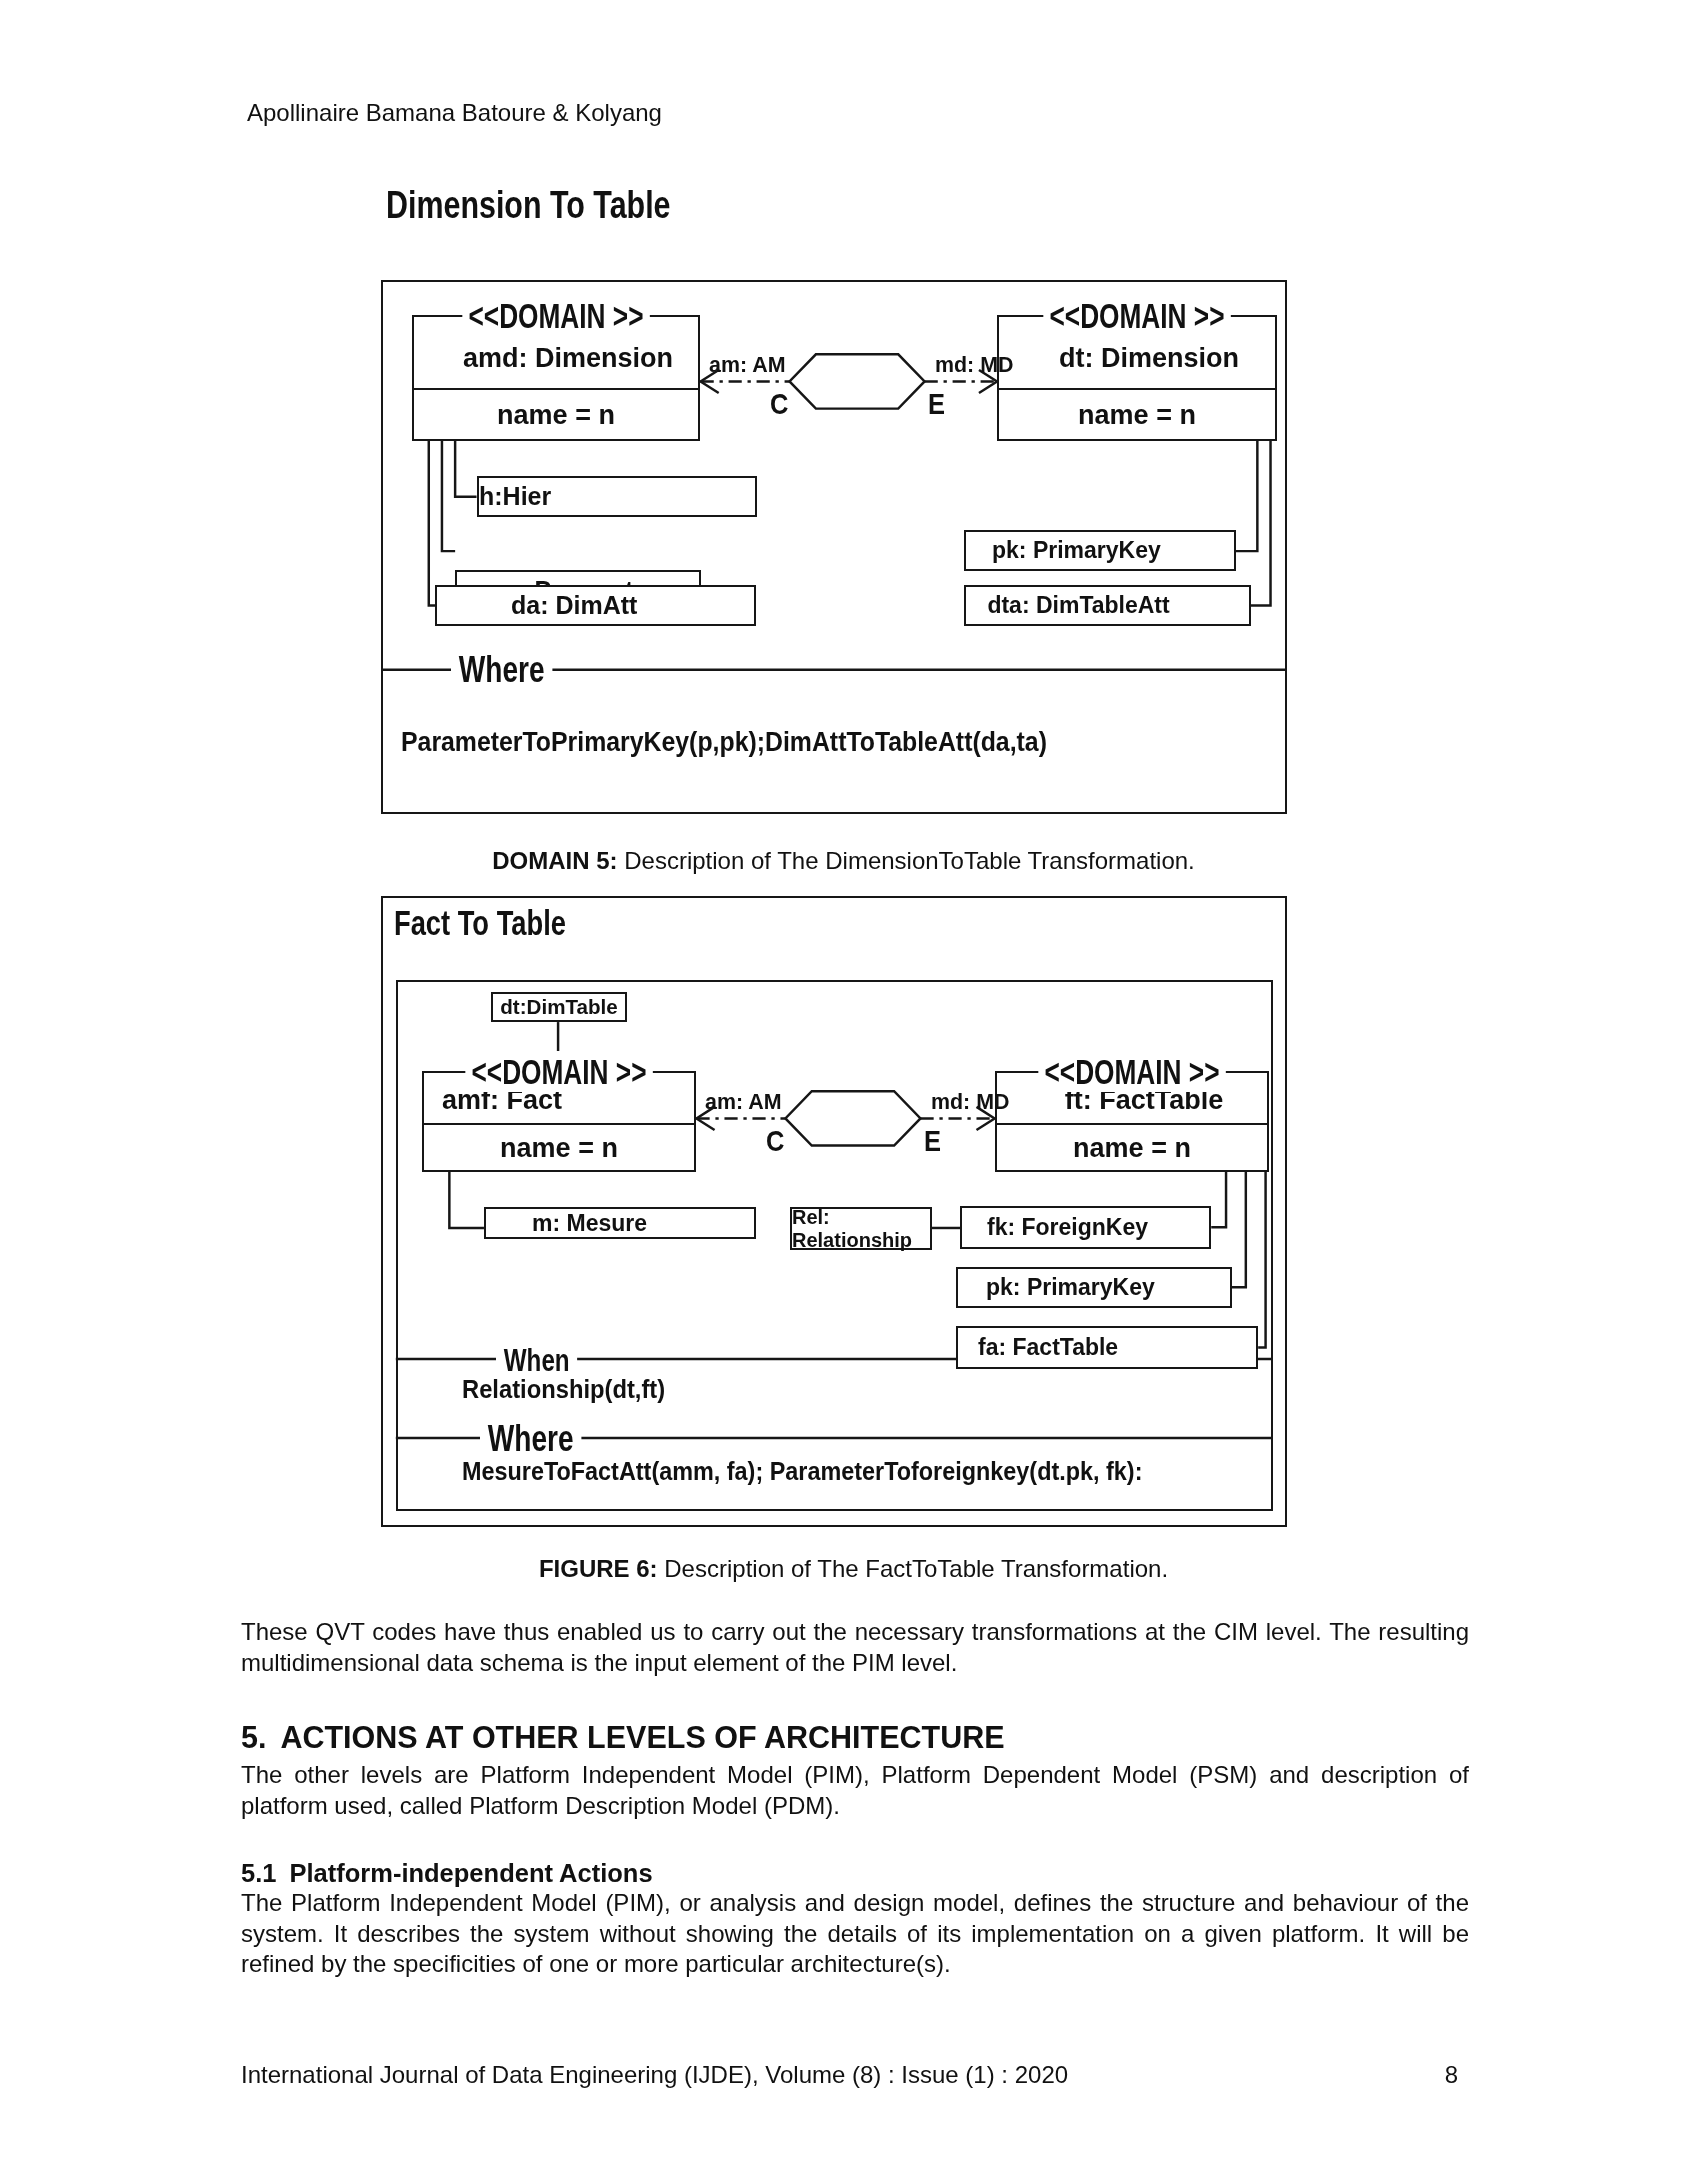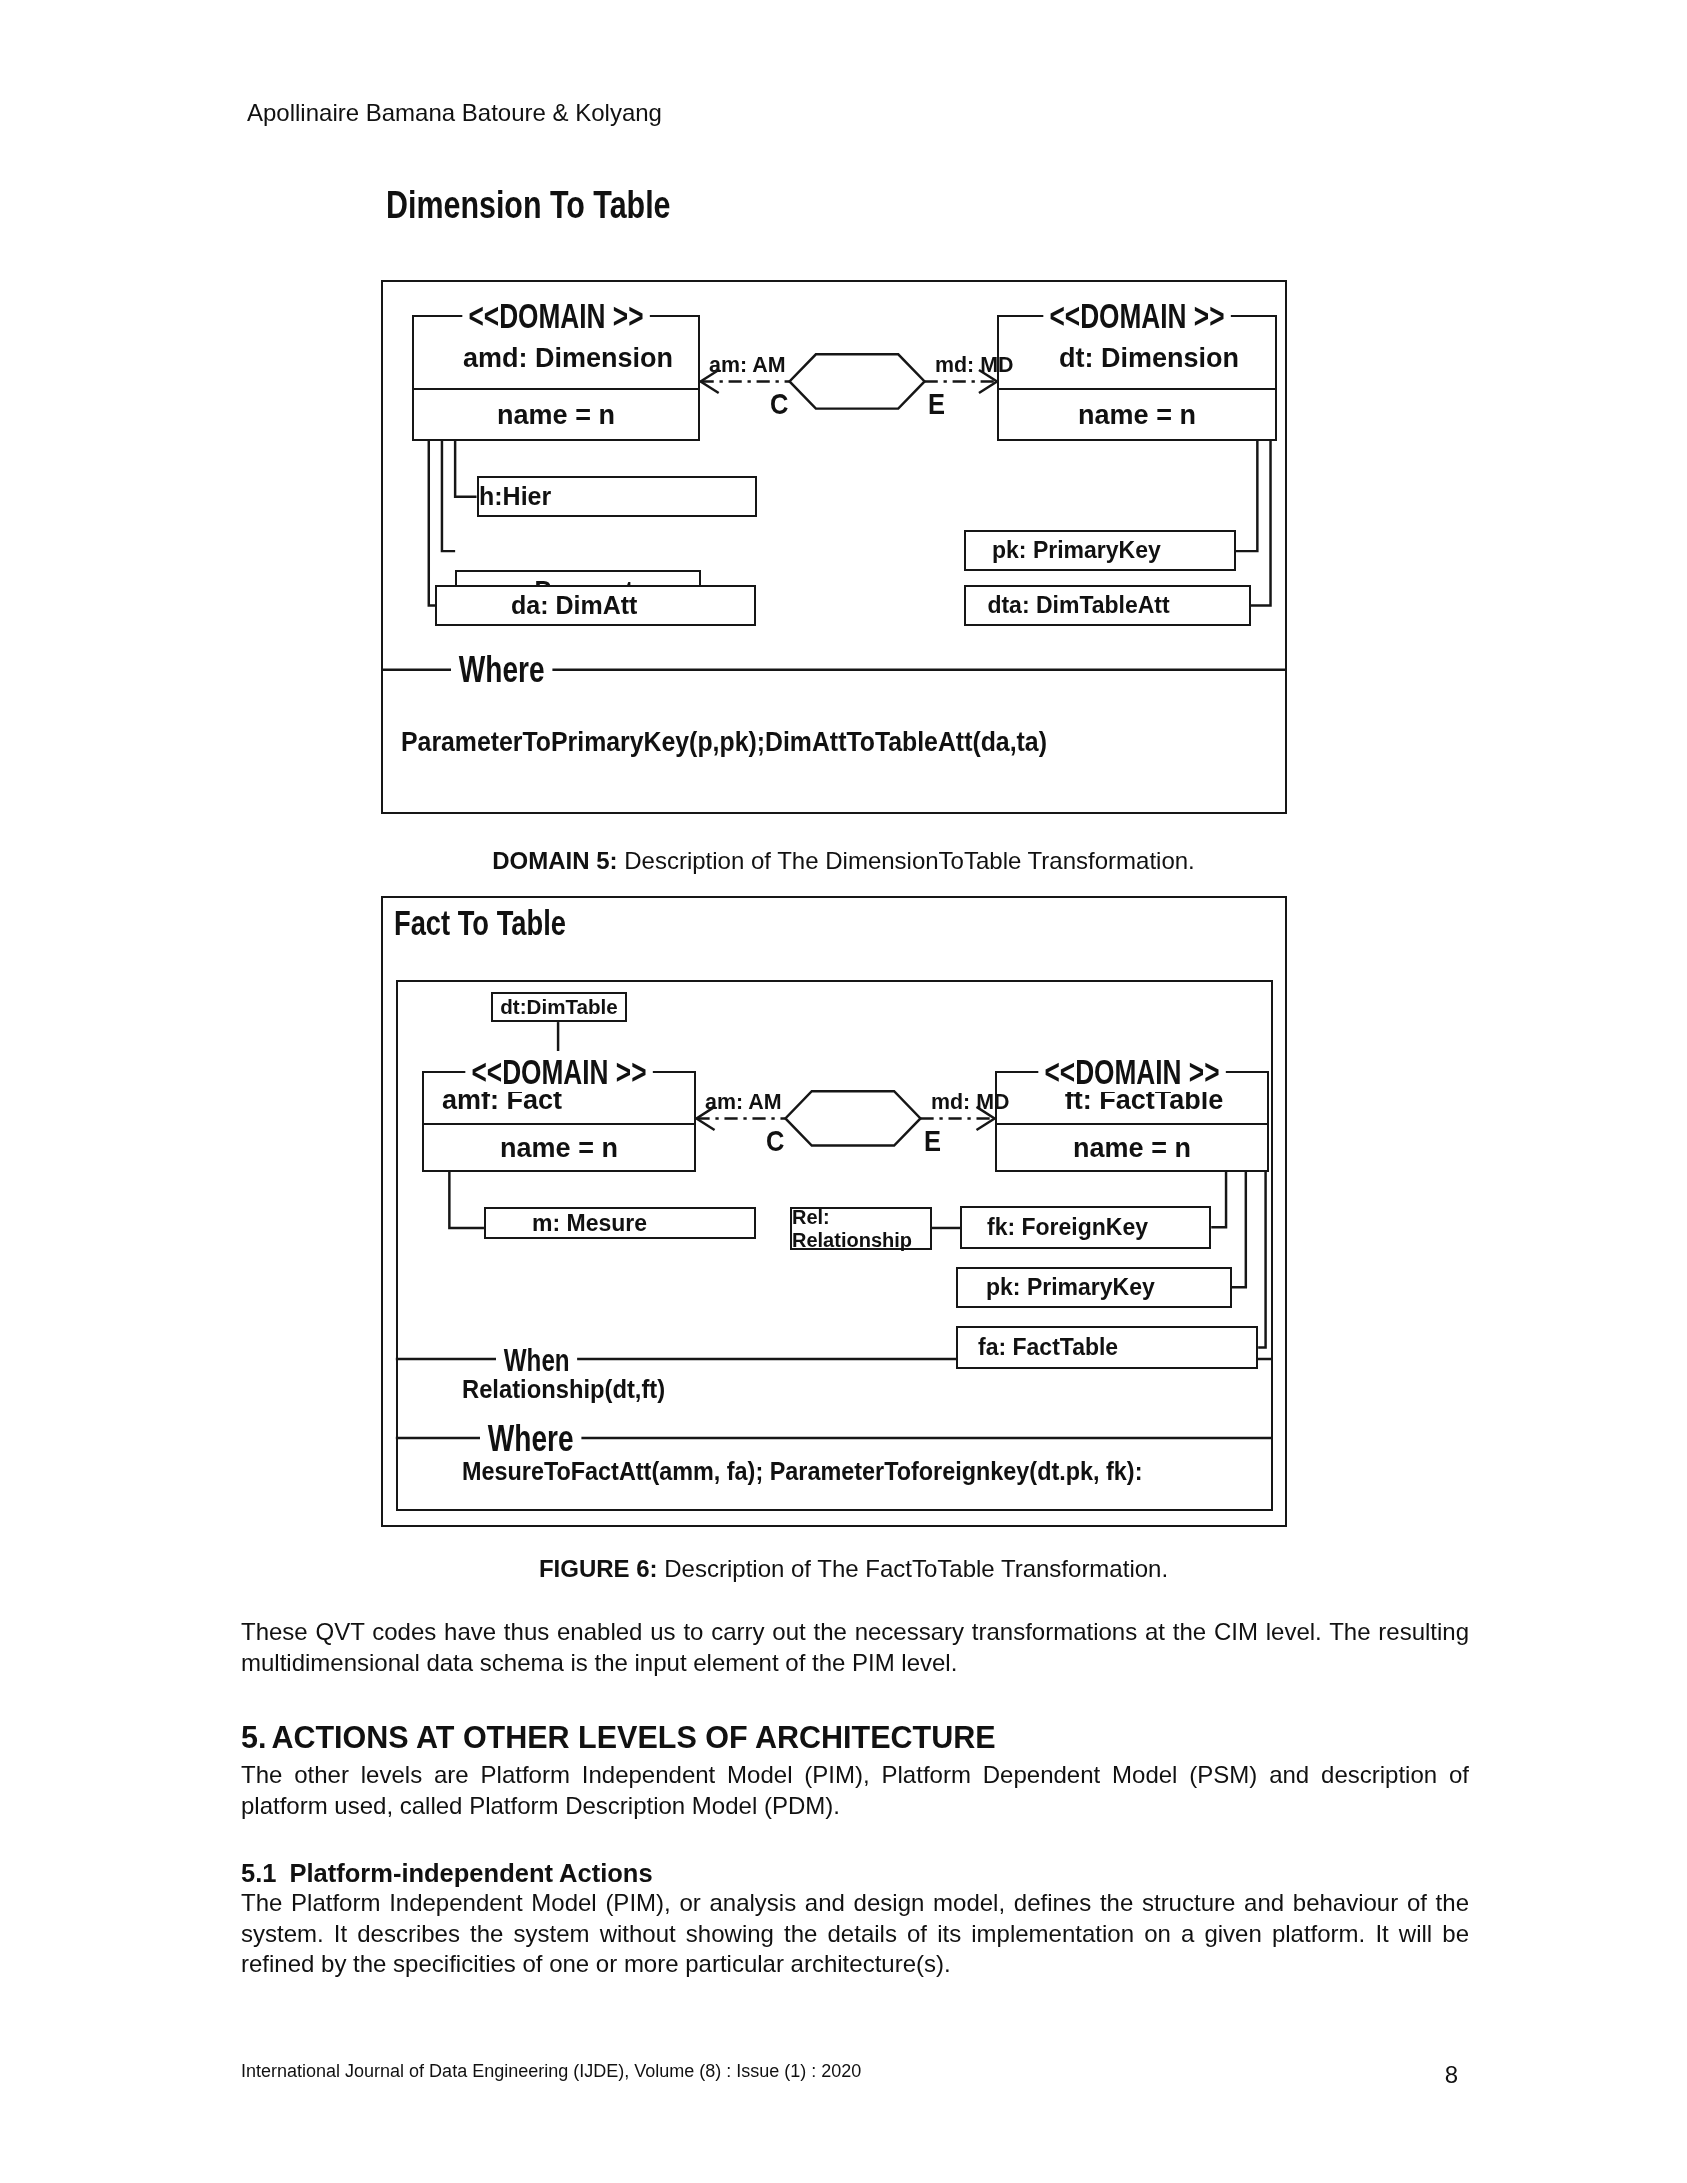--- a/index.html
+++ b/index.html
@@ -157,32 +157,32 @@
     <div class="clause" style="left:81px;top:560px;font-size:26px;transform:scaleX(0.9);">MesureToFactAtt(amm, fa); ParameterToforeignkey(dt.pk, fk):</div>
   </div>
 
   <div class="caption" style="top:1555px;margin-left:10px;">
     <span class="bold">FIGURE 6:</span><span> Description of The </span><span class="ital">FactToTable</span><span> Transformation.</span>
   </div>
 
   <div class="abs body-text" style="left:241px;top:1617px;width:1228px;">These QVT codes have thus enabled us to carry out the necessary transformations at the CIM level. The resulting multidimensional data schema is the input element of the PIM level.</div>
 
   <div class="abs" style="left:241px;top:1720px;font-size:30.5px;font-weight:bold;">
-    <span>5.</span><span style="margin-left:5px;">ACTIONS AT OTHER LEVELS OF ARCHITECTURE</span>
+    <span>5.</span><span style="margin-left:14px;">ACTIONS AT OTHER LEVELS OF ARCHITECTURE</span>
   </div>
 
   <div class="abs body-text" style="left:241px;top:1760px;width:1228px;">
     <span>The other levels are </span><span class="ital">Platform Independent Model</span><span> (PIM), </span><span class="ital">Platform Dependent Model</span><span> (PSM) and description of platform used, called </span><span class="ital">Platform Description Model</span><span> (PDM).</span>
   </div>
 
   <div class="abs" style="left:241px;top:1859px;font-size:25.5px;font-weight:bold;">
     <span>5.1</span><span style="margin-left:13px;">Platform-independent Actions</span>
   </div>
 
   <div class="abs body-text" style="left:241px;top:1888px;width:1228px;">
     <span>The </span><span class="ital">Platform Independent Model</span><span> (PIM), or analysis and design model, defines the structure and behaviour of the system. It describes the system without showing the details of its implementation on a given platform. It will be refined by the specificities of one or more particular architecture(s).</span>
   </div>
 
-  <div class="abs" style="left:241px;top:2061px;font-size:18px;">International Journal of Data Engineering (IJDE), Volume (8) : Issue (1) : 2020</div>
+  <div class="abs" style="left:241px;top:2061px;font-size:24px;">International Journal of Data Engineering (IJDE), Volume (8) : Issue (1) : 2020</div>
   <div class="abs" style="left:1384px;top:2061px;width:74px;text-align:right;font-size:24px;">8</div>
 
 </div>
 
 
 </body></html>

